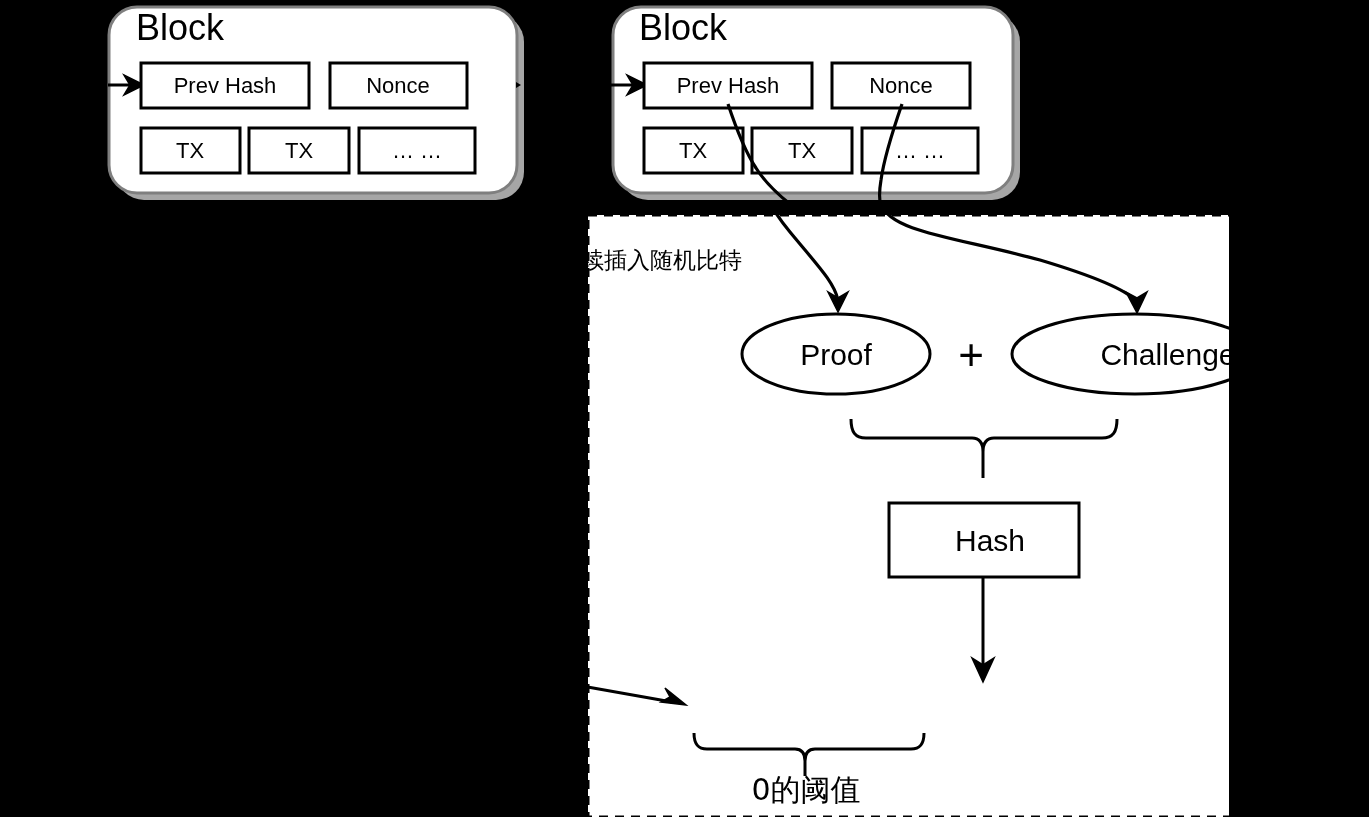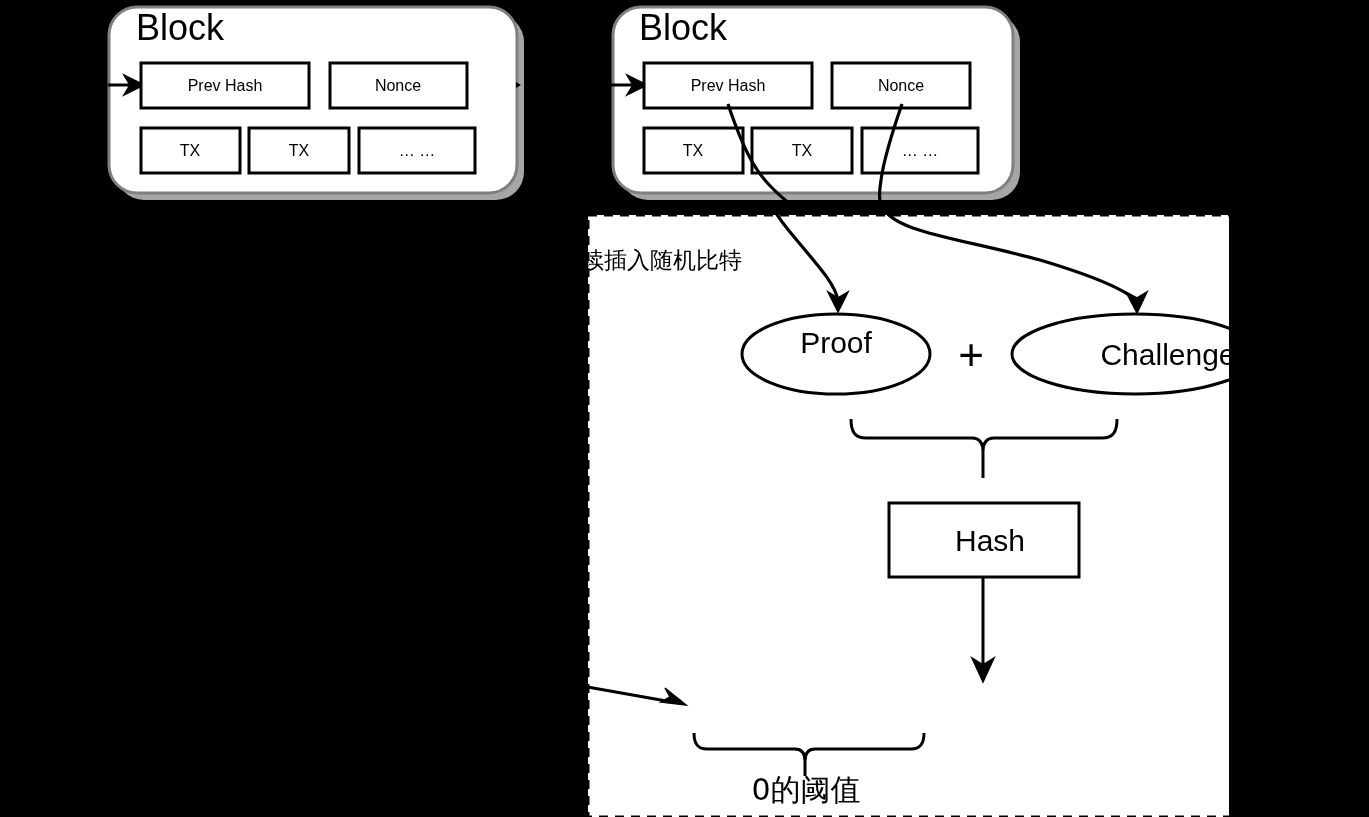--- a/index.html
+++ b/index.html
@@ -28,21 +28,21 @@
     position: absolute;
     color: #000000;
     white-space: nowrap;
     font-family: "Liberation Sans", "DejaVu Sans", sans-serif;
     line-height: 1;
   }
   .lbl-block {
     font-size: 36px;
   }
   .lbl-field {
-    font-size: 16px;
+    font-size: 22px;
   }
   .lbl-oval {
     font-size: 30px;
   }
   .lbl-hash {
     font-size: 30px;
     margin-left: 6px;
   }
   .lbl-plus {
     font-size: 44px;
@@ -164,21 +164,21 @@
   <div class="lbl lbl-block" style="left:639px; top:10px;">Block</div>
 
   <div class="lbl lbl-field center" style="left:728px; top:86px;">Prev Hash</div>
   <div class="lbl lbl-field center" style="left:901px; top:86px;">Nonce</div>
   <div class="lbl lbl-field center" style="left:693px; top:151px;">TX</div>
   <div class="lbl lbl-field center" style="left:802px; top:151px;">TX</div>
   <div class="lbl lbl-field center" style="left:920px; top:151px;">… …</div>
 
   <div class="lbl lbl-cn" style="left:581px; top:249px;">续插入随机比特</div>
 
-  <div class="lbl lbl-oval center" style="left:836px; top:343px;">Proof</div>
+  <div class="lbl lbl-oval center" style="left:836px; top:355px;">Proof</div>
 
   <div class="lbl lbl-plus center" style="left:971px; top:355px;">+</div>
 
   <div class="lbl lbl-oval center" style="left:1168px; top:355px;">Challenge</div>
 
   <div class="lbl lbl-hash center" style="left:984px; top:541px;">Hash</div>
 
 
   <div class="lbl lbl-cn-small center" style="left:806px; top:790px;">0的阈值</div>
 

